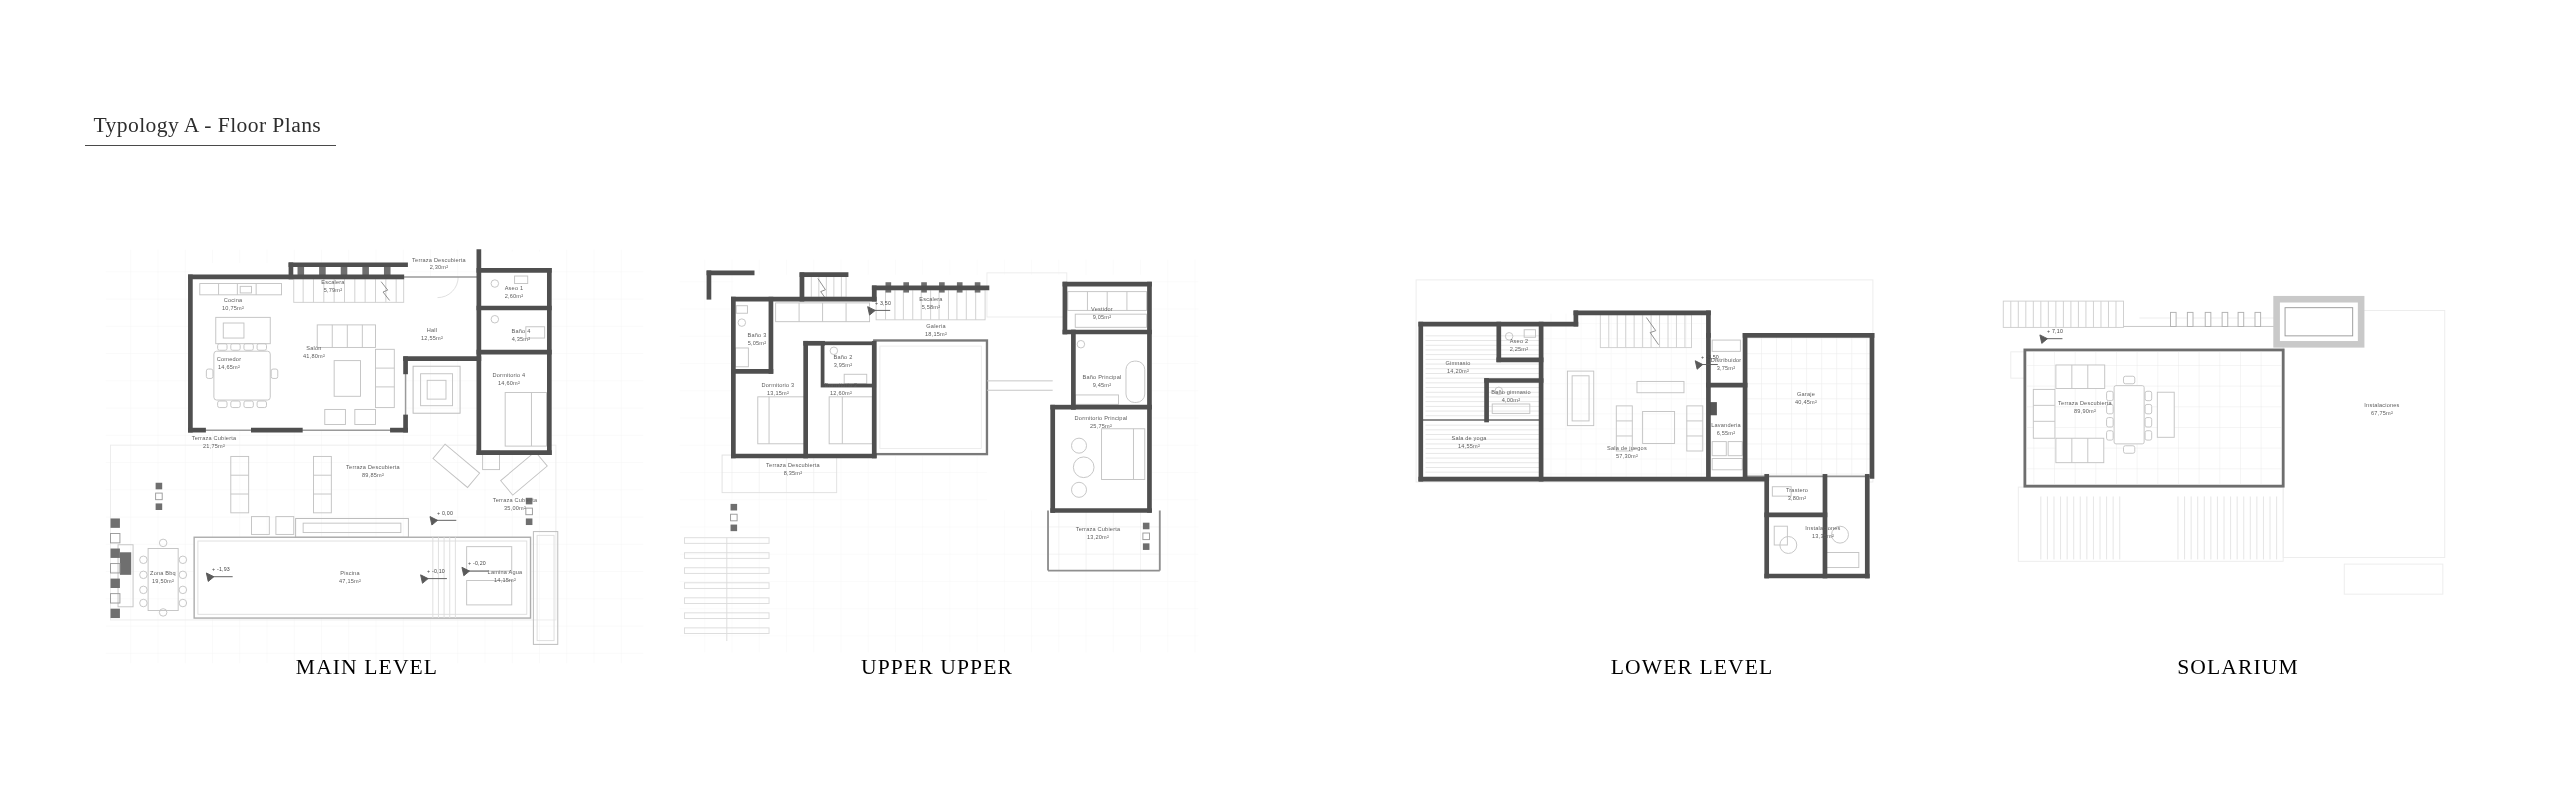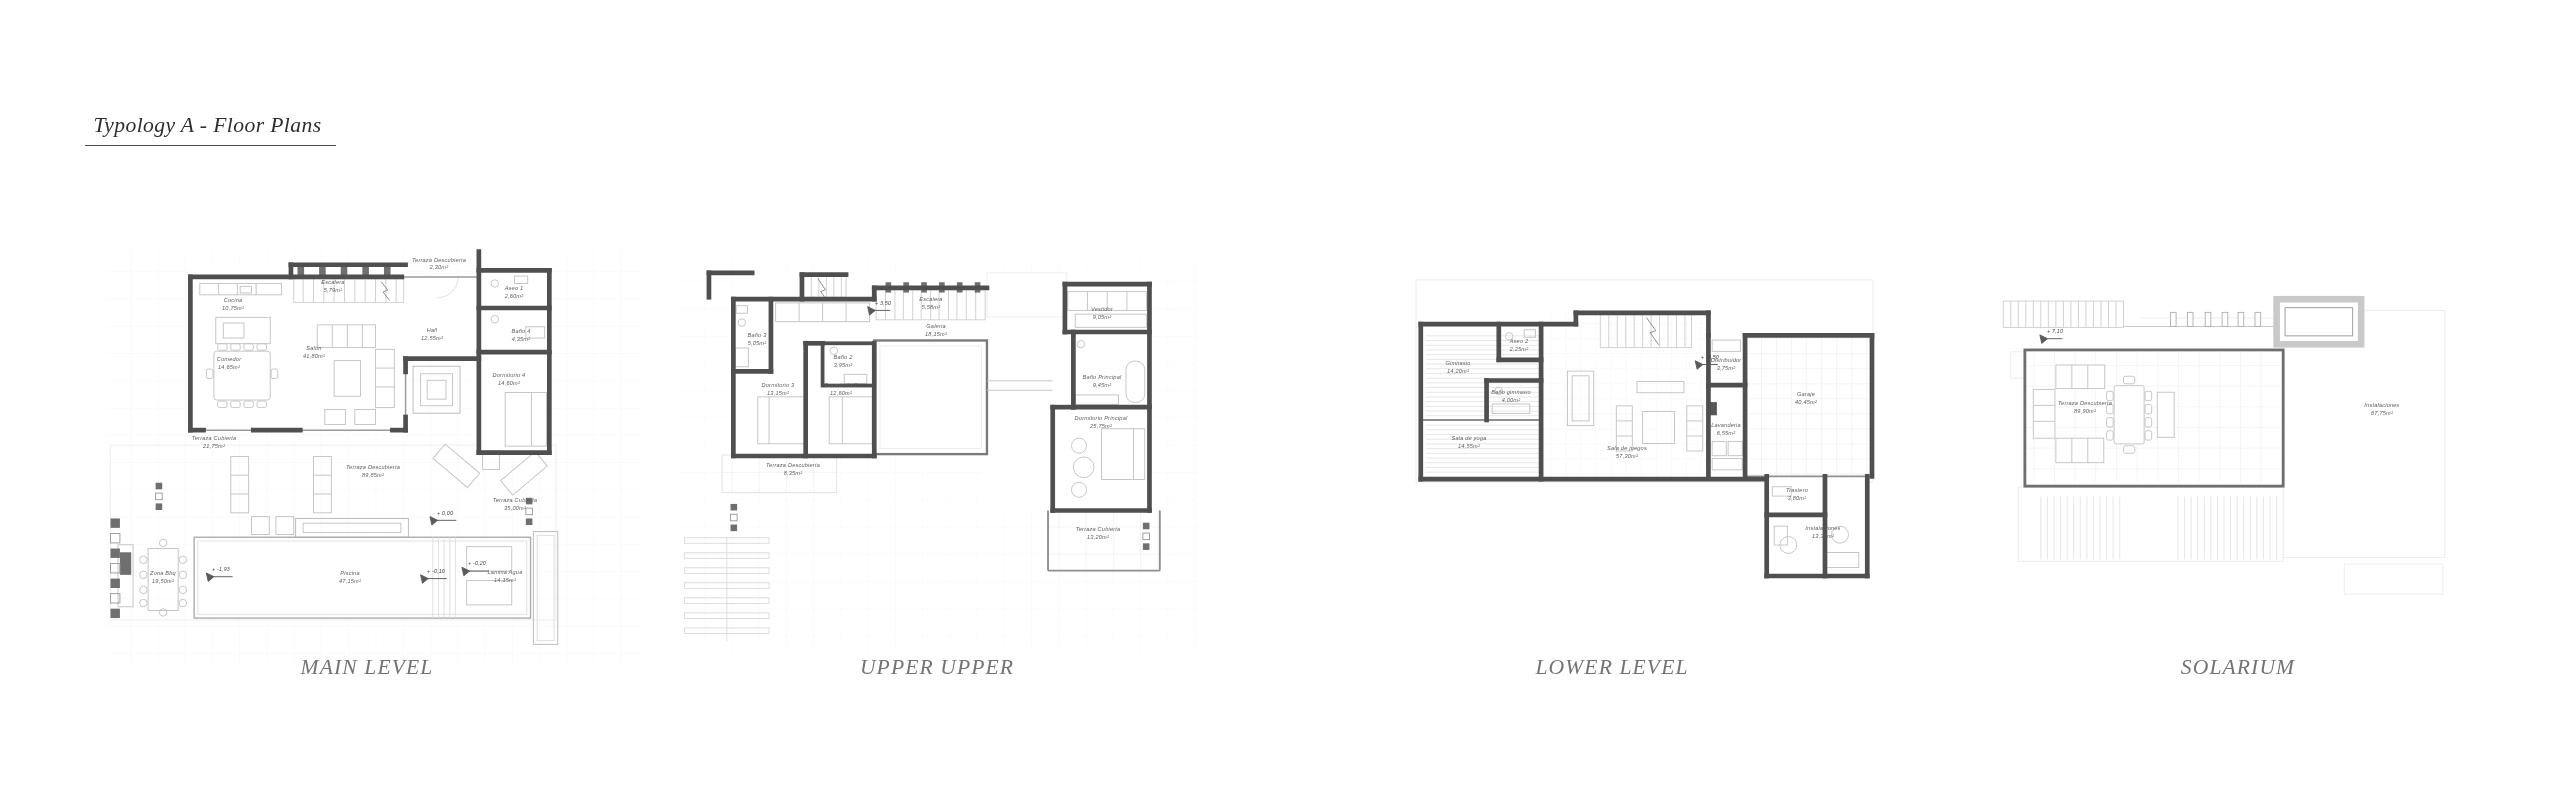--- a/index.html
+++ b/index.html
@@ -1,28 +1,28 @@
 <!DOCTYPE html>
 <html style="font-size:15px"><head>
 <meta charset="utf-8">
 <style>
   html,body{margin:0;padding:0;background:#fff;}
   .sheet{position:relative;width:2576px;height:748px;background:#ffffff;overflow:hidden;
-         font-family:"Liberation Sans",sans-serif;font-style:italic;}
+         font-family:"Liberation Sans",sans-serif;}
   .title{position:absolute;left:85px;top:113px;margin:0;font-family:"Liberation Serif",serif;
          font-weight:400;font-size:21.6px;color:#2e2e2e;letter-spacing:0.4px;
          padding:0 15px 6.6px 8.5px;border-bottom:1.9px solid #4a4a4a;white-space:nowrap;}
   .plan{position:absolute;}
   .plan svg{position:absolute;left:0;top:0;width:100%;height:100%;}
   .lbl{position:absolute;transform:translate(-50%,-50%);text-align:center;color:#5d5d5d;
        font-size:5.6px;line-height:1.35;letter-spacing:0.2px;white-space:nowrap;}
   .lbl span{display:block;}
   .elev{transform:translate(-50%,-100%);font-size:5.3px;color:#474747;text-align:left;}
   .caption{position:absolute;top:655px;transform:translateX(-50%);
-           font-family:"Liberation Serif",serif;font-size:21.6px;color:#737373;
+           font-family:"Liberation Serif",serif;font-size:21.6px;color:#000000;
            letter-spacing:1.1px;white-space:nowrap;}
 </style>
 </head>
 <body>
 
 <div class="sheet">
 
   <h1 class="title">Typology A - Floor Plans</h1>
 
   <section class="plan" style="left:103px;top:244px;width:545px;height:423px">
@@ -539,21 +539,21 @@
         <span>3,80m²</span>
       </div>
     <div class="lbl" style="left:423px;top:270px">
         <span>Instalaciones</span>
         <span>13,35m²</span>
       </div>
     <div class="lbl elev" style="left:310px;top:98px">
         <span>+ -3,50</span>
       </div>
   </section>
-  <div class="caption" style="left:1612px">LOWER LEVEL</div>
+  <div class="caption" style="left:1692px">LOWER LEVEL</div>
 
   <section class="plan" style="left:1992px;top:282px;width:526px;height:320px">
     <svg viewBox="0 0 560 340">
       <defs>
         <pattern id="gs" width="22" height="22" patternUnits="userSpaceOnUse">
           <path d="M22 0H0V22" fill="none" stroke="#e6e6e6" stroke-width="1"></path>
         </pattern>
       </defs>
       <rect x="3" y="6" width="550" height="328" fill="#ffffff"></rect>
       <g fill="none" stroke="#ececec">

